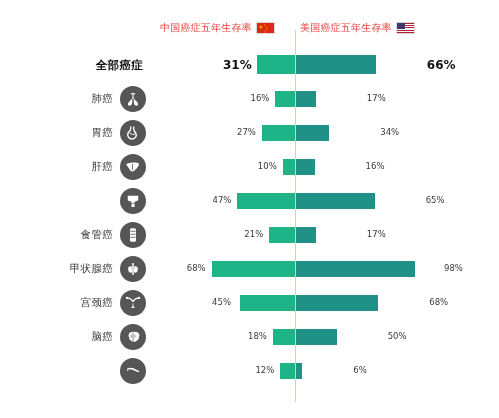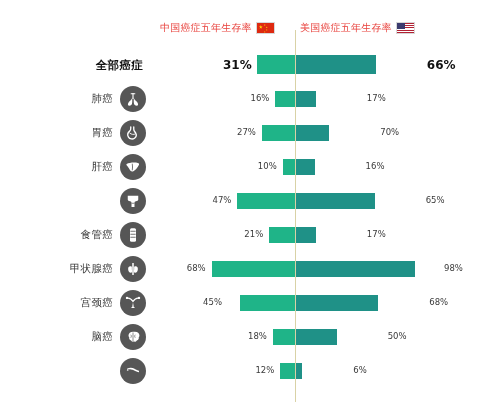--- a/index.html
+++ b/index.html
@@ -235,21 +235,21 @@
         <div class="row-icon">
           <svg width="18" height="18" viewBox="0 0 24 24">
             <path d="M9 4c0 3 .5 4-1.5 5.5C5 11.5 4.5 15 6 17.5c1.6 2.7 5.5 3.2 8 1.5 2.2-1.5 2.8-4.5 1.6-6.8C14.5 10 13 9.5 13 7V4" fill="none" stroke="#fff" stroke-width="1.8" stroke-linecap="round"></path>
             <path d="M7.5 12c2.5 2 5.5 2.5 8 1" fill="none" stroke="#fff" stroke-width="1.2"></path>
           </svg>
         </div>
         <div class="bar-area">
           <div class="bar bar-cn" style="left: 261.925px; width: 33.075px;"></div>
           <div class="bar bar-us" style="left: 295px; width: 34.3px;"></div>
           <div class="val val-cn" style="left: 227.925px; width: 28px;">27%</div>
-          <div class="val val-us" style="left: 335.3px;">70%</div>
+          <div class="val val-us" style="left: 335.3px;">34%</div>
         </div>
       </div>
       <div class="row">
         <div class="row-label">肝癌</div>
         <div class="row-icon">
           <svg width="18" height="18" viewBox="0 0 24 24">
             <path d="M3.5 8c3-1.5 9-2.5 15-1.5 1.5.3 2 1.5 1.3 2.8-1.5 3-4 6.5-7.3 8.2-2 1-3.8.3-4.6-1.4C6.8 13.8 5 11 3.5 9.6 3 9.2 3 8.3 3.5 8z" fill="#fff"></path>
             <path d="M11 7.5c.5 3 .5 6 0 9" stroke="#565656" stroke-width="1"></path>
           </svg>
         </div>
@@ -312,21 +312,21 @@
             <path d="M12 10c0 3 1 5 1 8h-2c0-3 1-5 1-8z" fill="#fff"></path>
             <path d="M12 10C10 7 7 5 4.5 5.5M12 10c2-3 5-5 7.5-4.5" stroke="#fff" stroke-width="1.6" fill="none" stroke-linecap="round"></path>
             <circle cx="4" cy="5.2" r="1.6" fill="#fff"></circle>
             <circle cx="20" cy="5.2" r="1.6" fill="#fff"></circle>
             <path d="M10 18h4" stroke="#fff" stroke-width="1.6"></path>
           </svg>
         </div>
         <div class="bar-area">
           <div class="bar bar-cn" style="left: 239.875px; width: 55.125px;"></div>
           <div class="bar bar-us" style="left: 295px; width: 83.3px;"></div>
-          <div class="val val-cn" style="left: 194px; width: 28px;">45%</div>
+          <div class="val val-cn" style="left: 203px; width: 28px;">45%</div>
           <div class="val val-us" style="left: 384.3px;">68%</div>
         </div>
       </div>
       <div class="row">
         <div class="row-label">脑癌</div>
         <div class="row-icon">
           <svg width="18" height="18" viewBox="0 0 24 24">
             <path d="M12 5c-3.5 0-6 2-6 5 0 1 .3 2 1 2.8-.5 1.7.5 3.4 2.5 3.7.7 1.3 2.2 2 3.8 1.6 1.6.4 3.1-.3 3.8-1.6 2-.3 3-2 2.5-3.7.7-.8 1-1.8 1-2.8 0-3-2.5-5-6-5z" fill="#fff"></path>
             <path d="M12 6v12M9 9c1 1 1 3 0 4M15 9c-1 1-1 3 0 4" stroke="#565656" stroke-width=".9" fill="none"></path>
           </svg>

